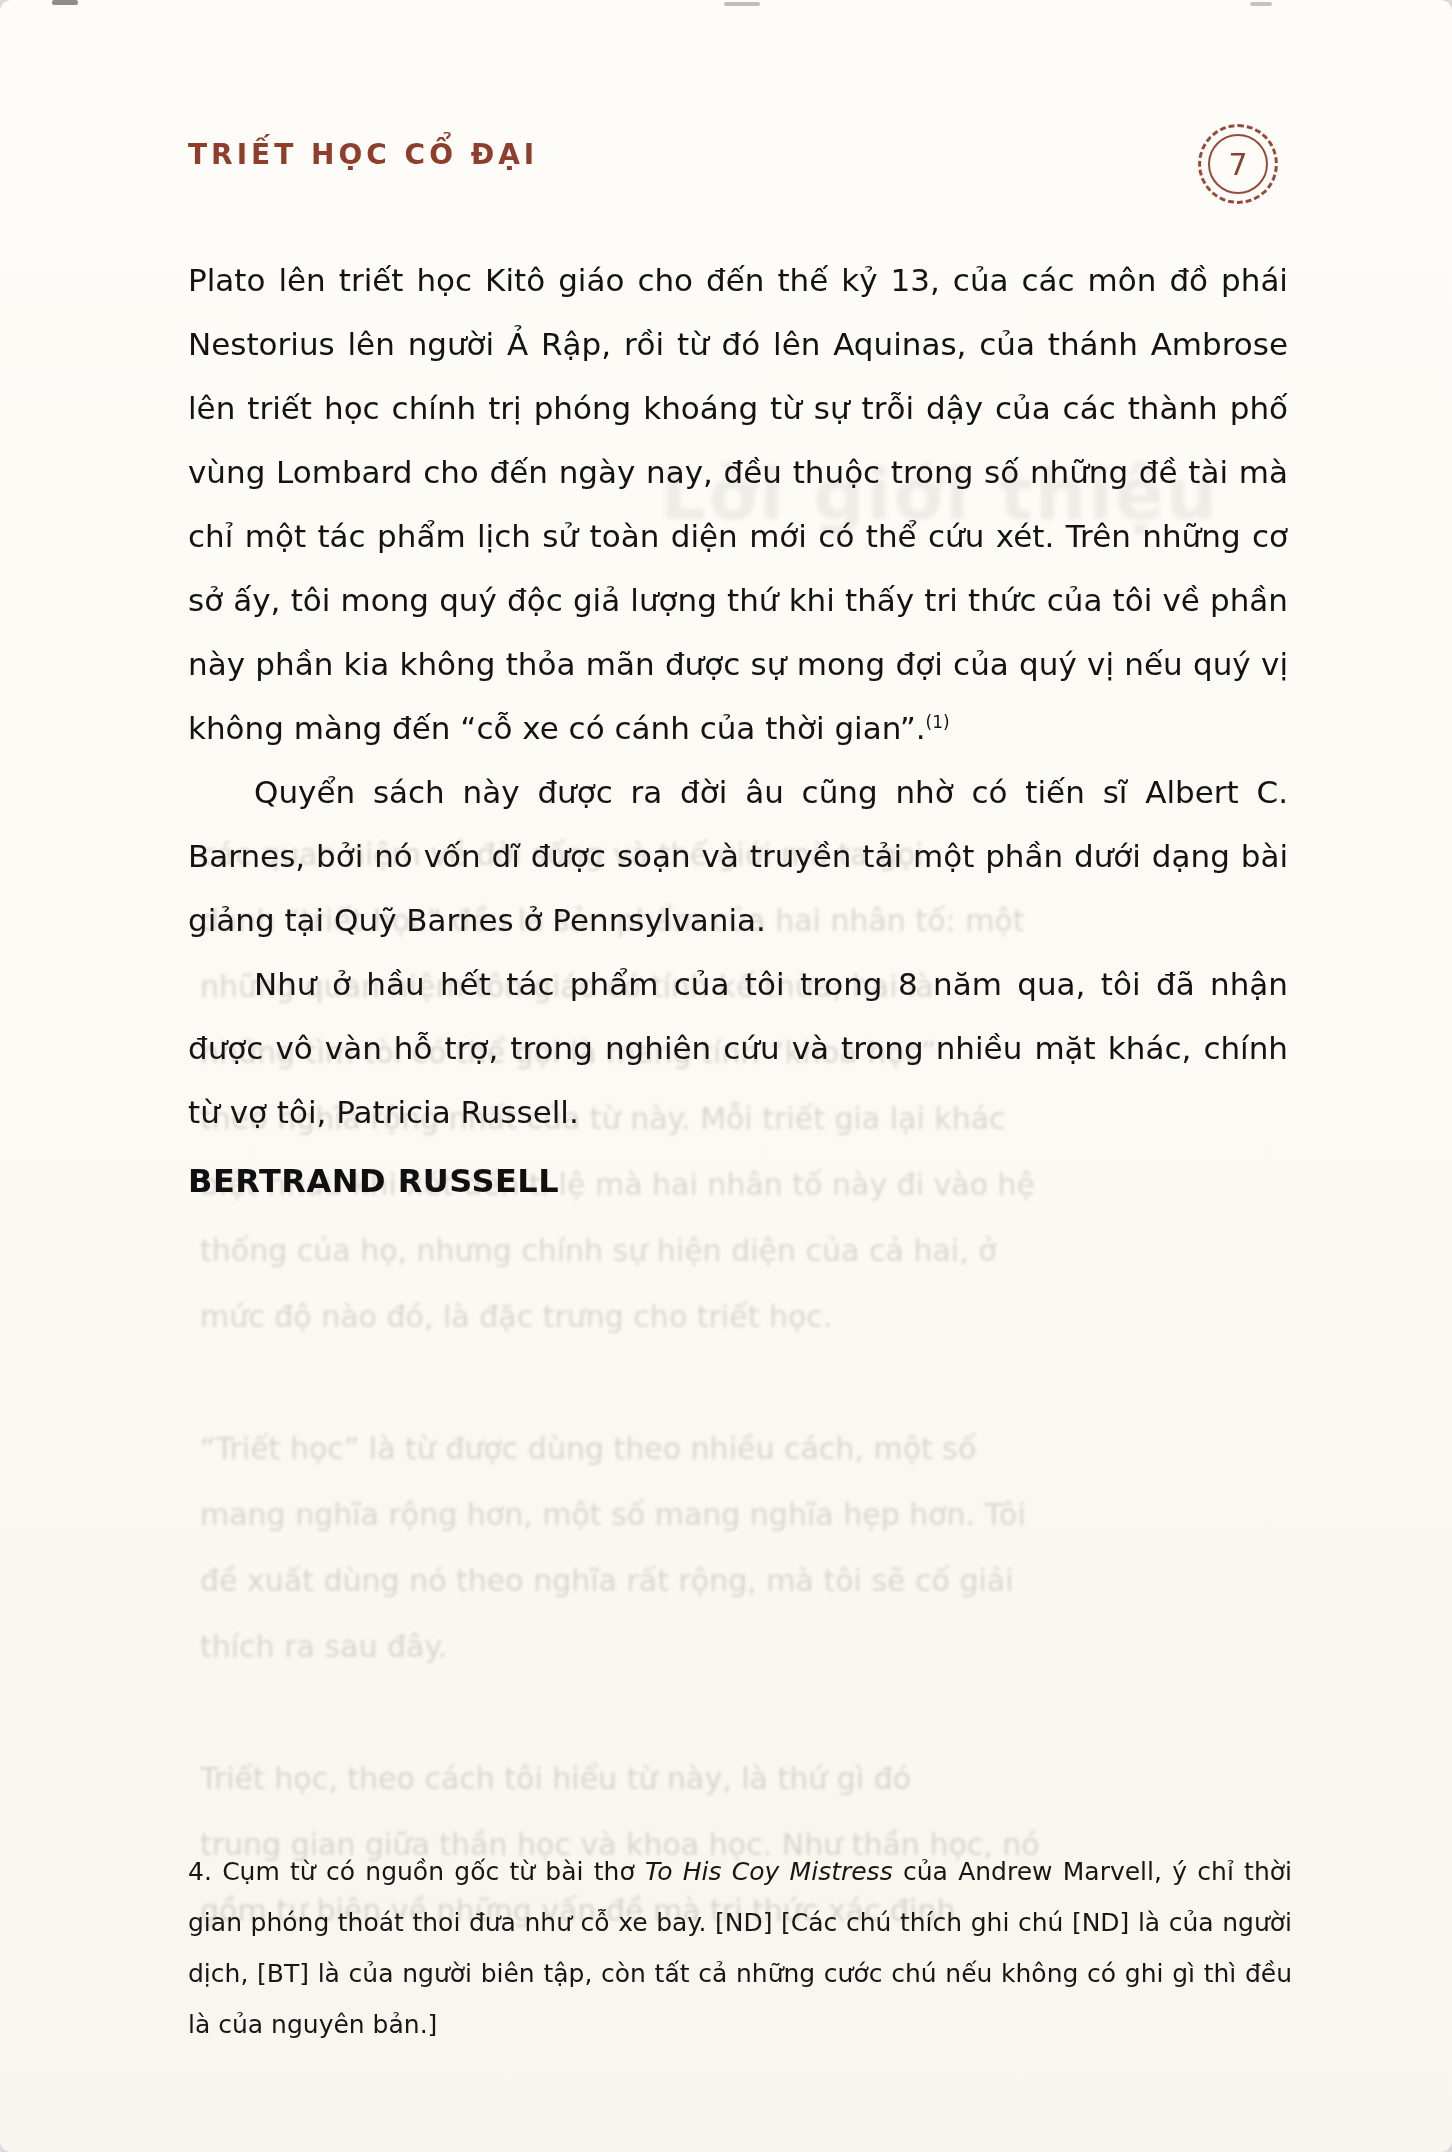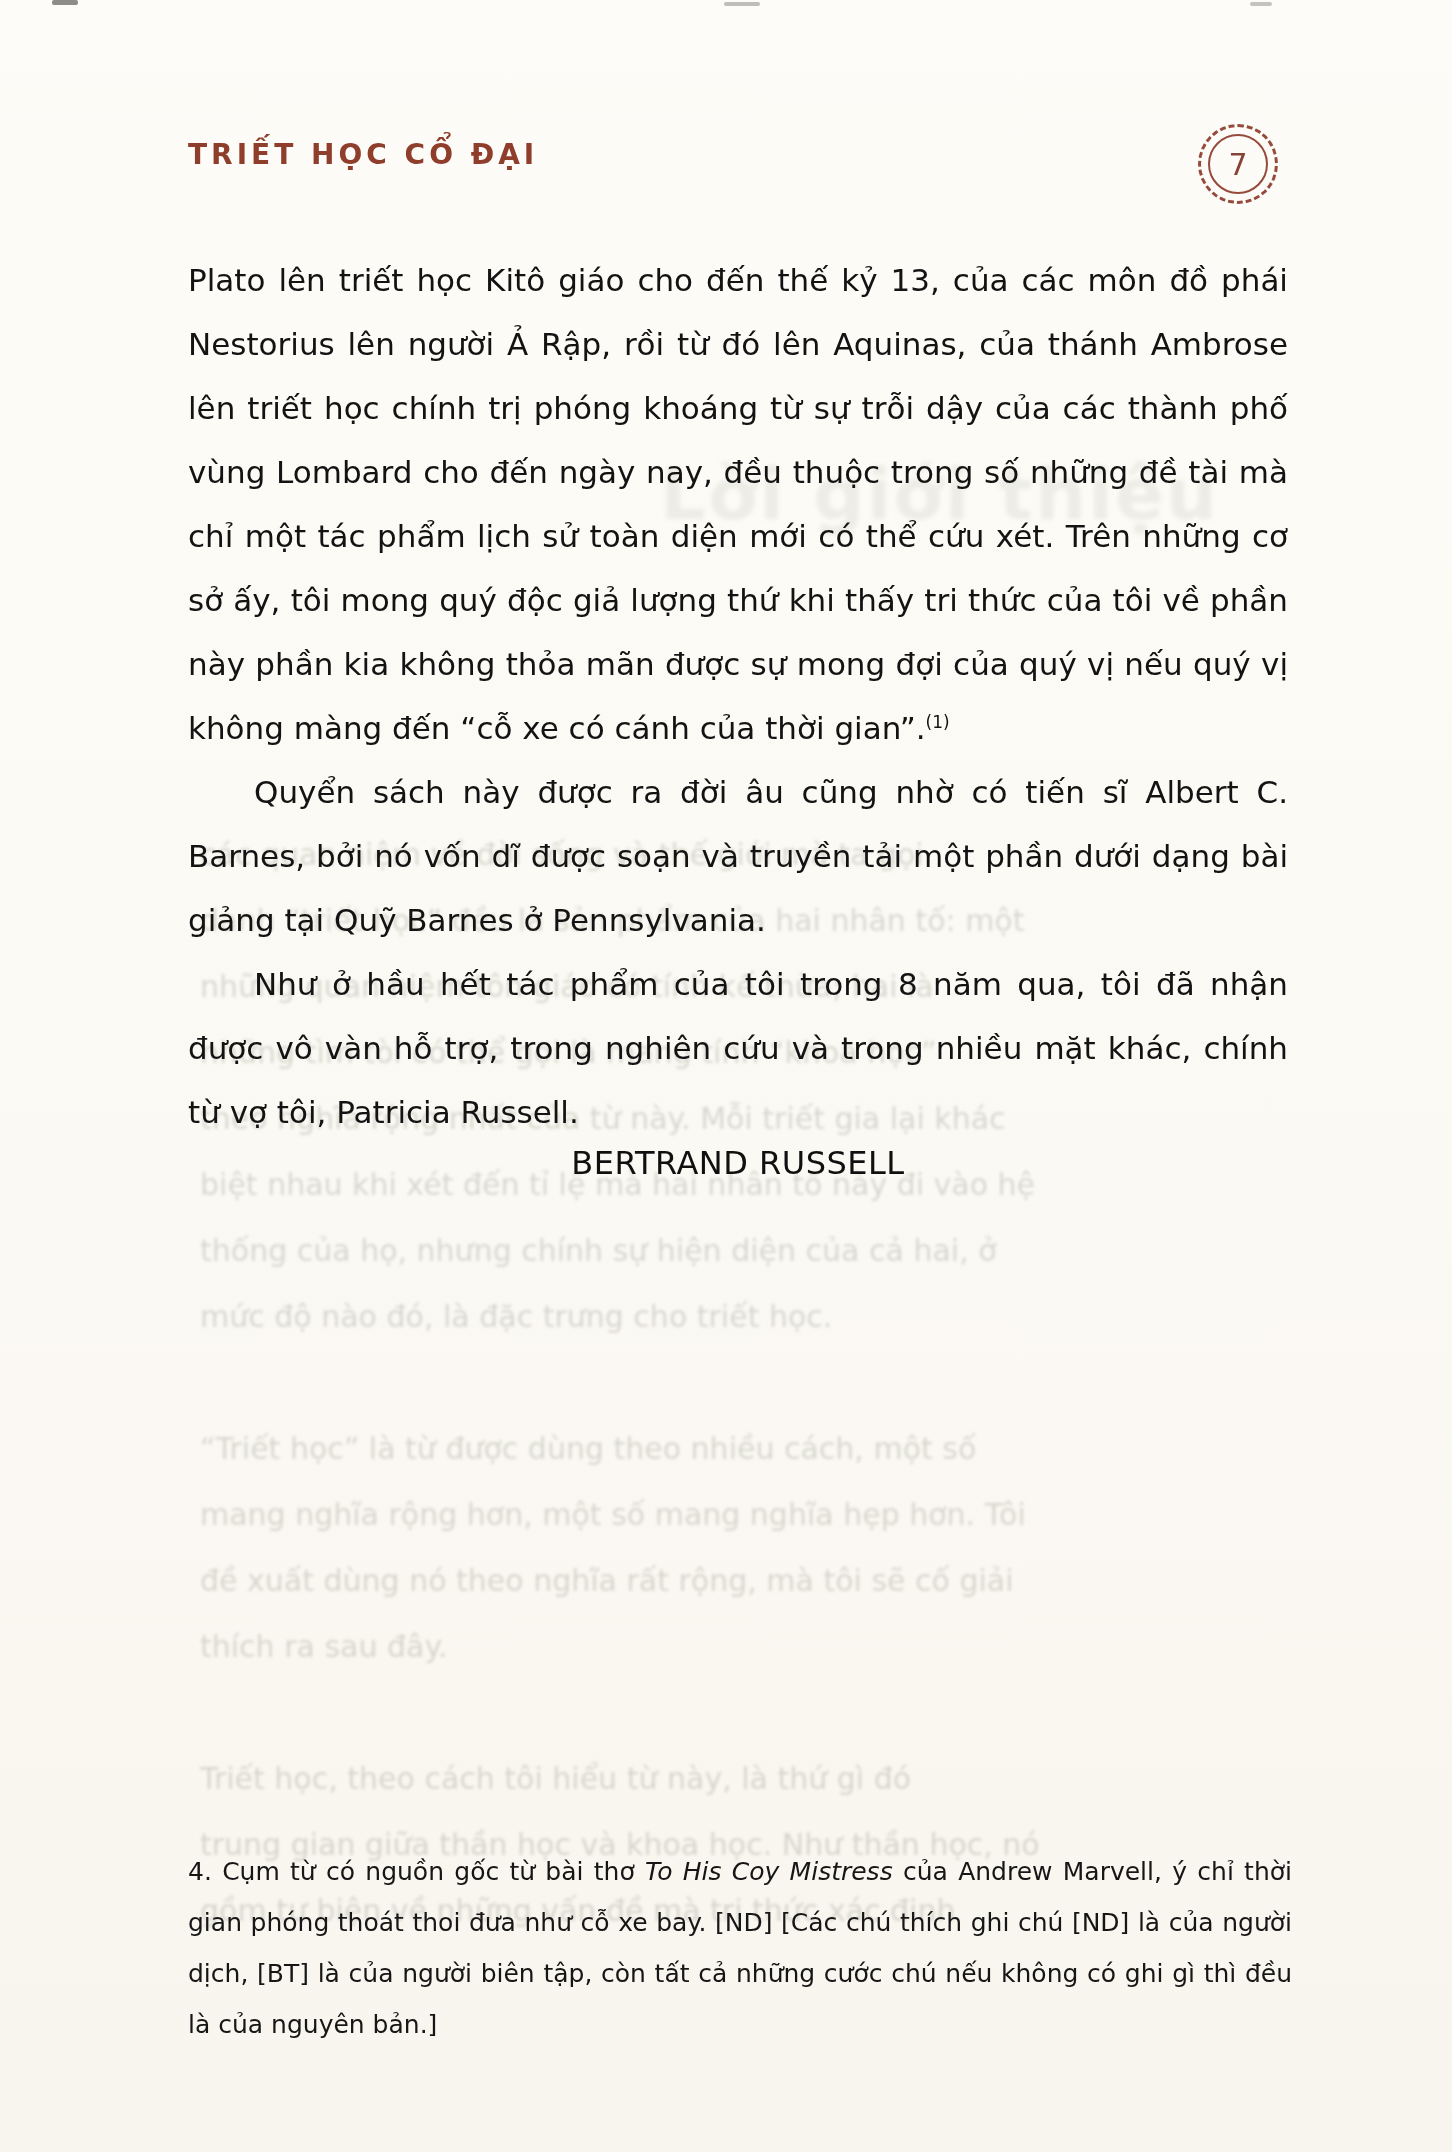--- a/index.html
+++ b/index.html
@@ -1,15 +1,15 @@
 <!DOCTYPE html>
 <html><head>
 <meta charset="utf-8">
 <style>
-  * { margin: 0; padding: 0; box-sizing: border-box; }
+  * { margin: 0; padding: 0; box-sizing: border-box; border-radius: 11px; }
   html, body { background: #dcdcdc; }
   body { display: flex; justify-content: center; font-family: "DejaVu Sans", sans-serif; }
 
   .page {
     position: relative;
     width: 1452px;
     height: 2152px;
     background: linear-gradient(180deg, #fdfcf8 0%, #fbf9f3 55%, #f8f5ee 100%);
     overflow: hidden;
     color: #141414;
@@ -92,23 +92,24 @@
     text-align: justify;
     color: #131313;
   }
   .para.indent { text-indent: 66px; }
   .fnref {
     font-size: 17px;
     vertical-align: super;
     line-height: 0;
   }
   .signature {
-    text-align: center;
+    margin-top: 18px;
+    text-align: left;
     font-size: 32px;
-    font-weight: 400;
+    font-weight: 700;
     letter-spacing: 0.5px;
     color: #101010;
   }
 
   
   .footnote {
     position: absolute;
     left: 188px; top: 1846px;
     width: 1104px;
     font-size: 25px;

